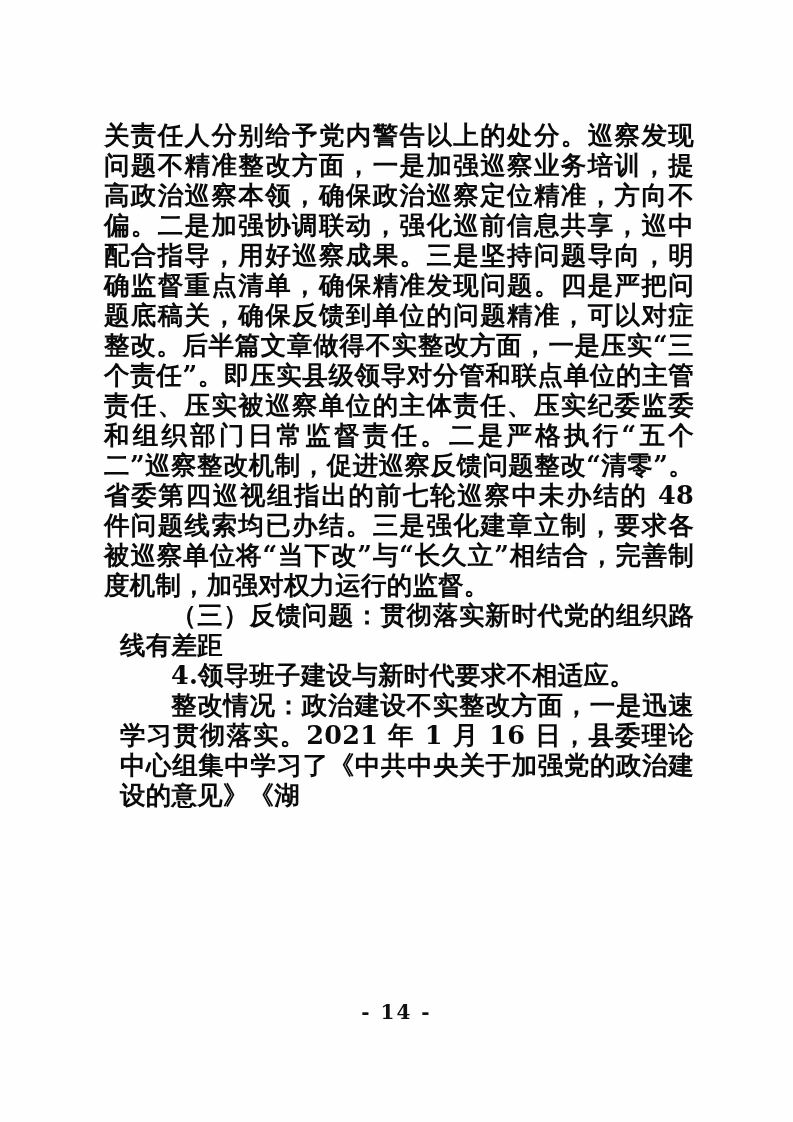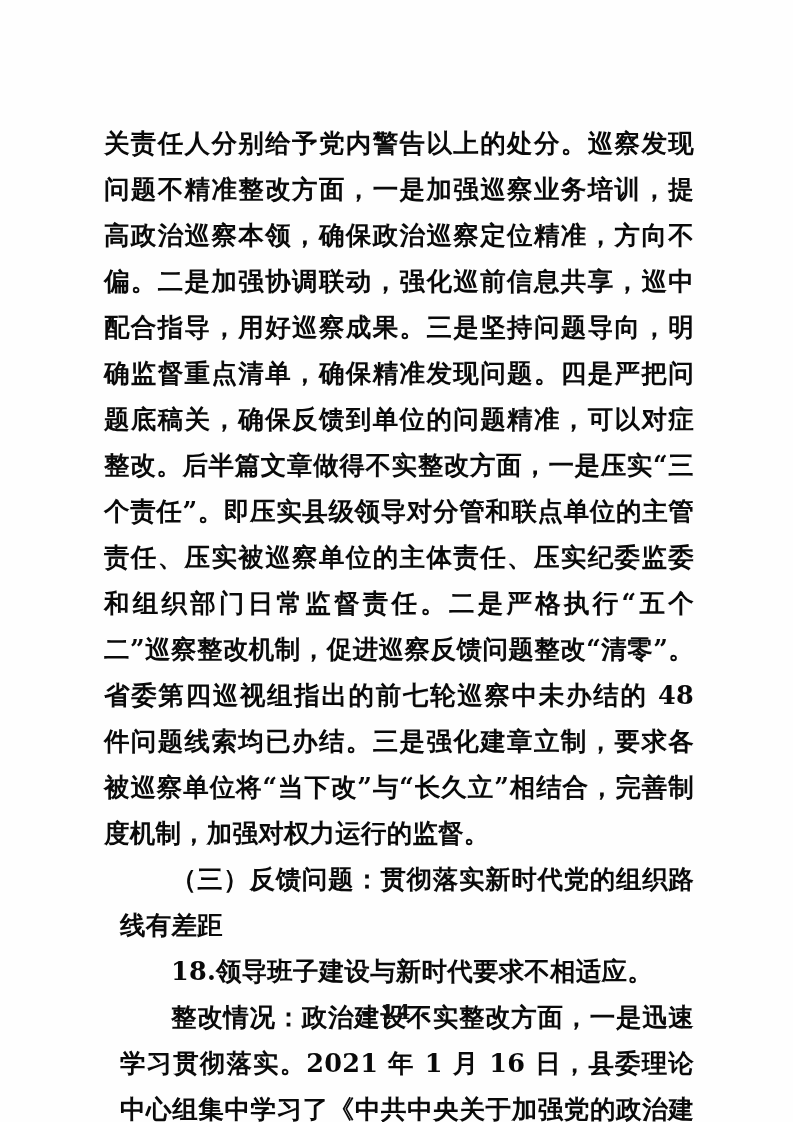--- a/index.html
+++ b/index.html
@@ -24,21 +24,21 @@
     overflow: hidden;
   }
   .content {
     position: absolute;
     left: 104px;
     top: 120px;
     width: 590px;
   }
   .para {
     font-size: 25.5px;
-    line-height: 46px;
+    line-height: 30px;
     letter-spacing: 0.2px;
     text-align: justify;
     text-justify: inter-ideograph;
     margin: 0 0 0 0;
     font-weight: 600;
     font-family: "DejaVu Serif", "Liberation Serif", serif;
   }
   .para.indent {
     text-indent: 51px;
     margin-left: 16px;
@@ -62,21 +62,21 @@
 </head>
 <body>
 
 <div class="page">
   <div class="content">
 
     <p class="para">关责任人分别给予党内警告以上的处分。巡察发现问题不精准整改方面，一是加强巡察业务培训，提高政治巡察本领，确保政治巡察定位精准，方向不偏。二是加强协调联动，强化巡前信息共享，巡中配合指导，用好巡察成果。三是坚持问题导向，明确监督重点清单，确保精准发现问题。四是严把问题底稿关，确保反馈到单位的问题精准，可以对症整改。后半篇文章做得不实整改方面，一是压实“三个责任”。即压实县级领导对分管和联点单位的主管责任、压实被巡察单位的主体责任、压实纪委监委和组织部门日常监督责任。二是严格执行“五个二”巡察整改机制，促进巡察反馈问题整改“清零”。省委第四巡视组指出的前七轮巡察中未办结的 48 件问题线索均已办结。三是强化建章立制，要求各被巡察单位将“当下改”与“长久立”相结合，完善制度机制，加强对权力运行的监督。</p>
 
     <p class="para indent body-heavy">（三）反馈问题：贯彻落实新时代党的组织路线有差距</p>
 
-    <p class="para indent">18.领导班子建设与新时代要求不相适应。</p>
+    <p class="para indent">4.领导班子建设与新时代要求不相适应。</p>
 
     <p class="para indent">整改情况：政治建设不实整改方面，一是迅速学习贯彻落实。2021 年 1 月 16 日，县委理论中心组集中学习了《中共中央关于加强党的政治建设的意见》《湖</p>
 
   </div>
 
   <div class="footer">
     <span>- 14 -</span>
   </div>
 </div>
 

